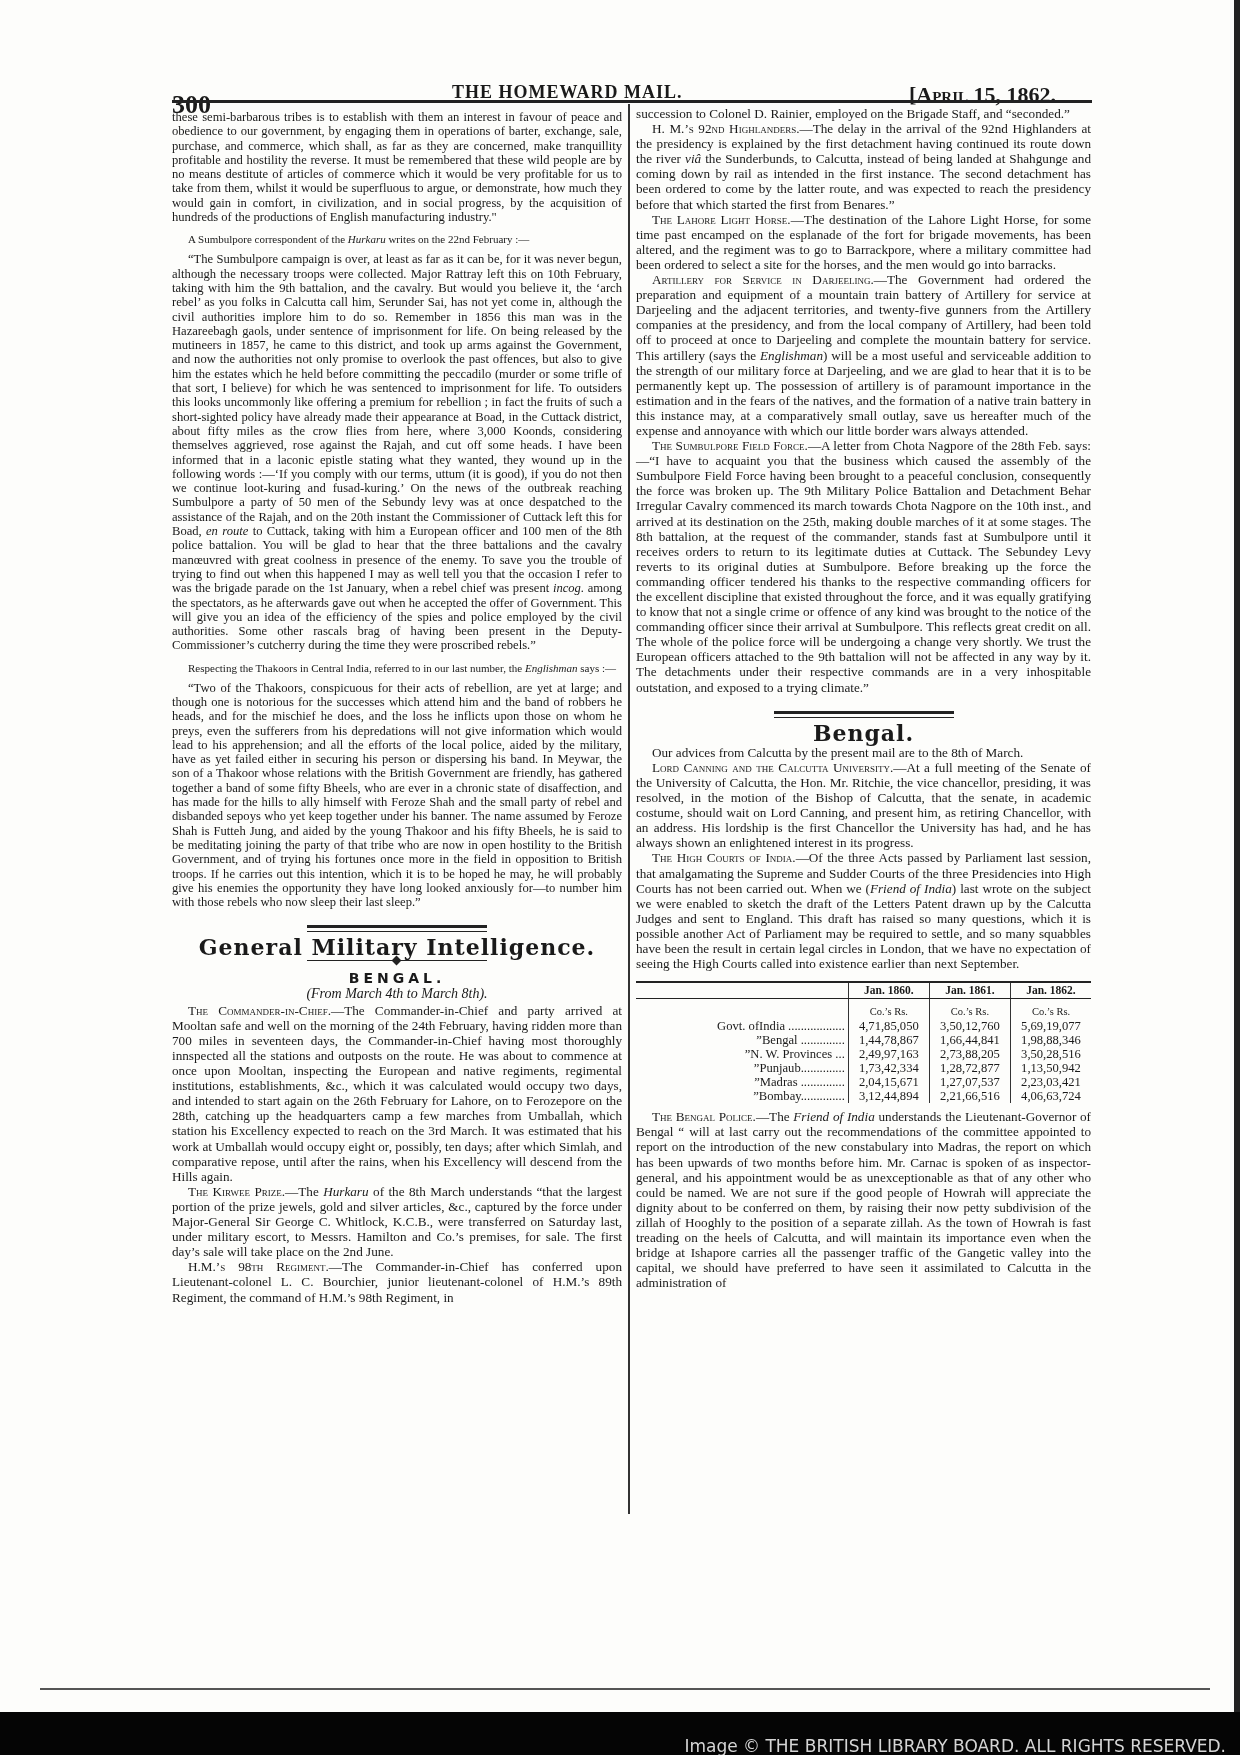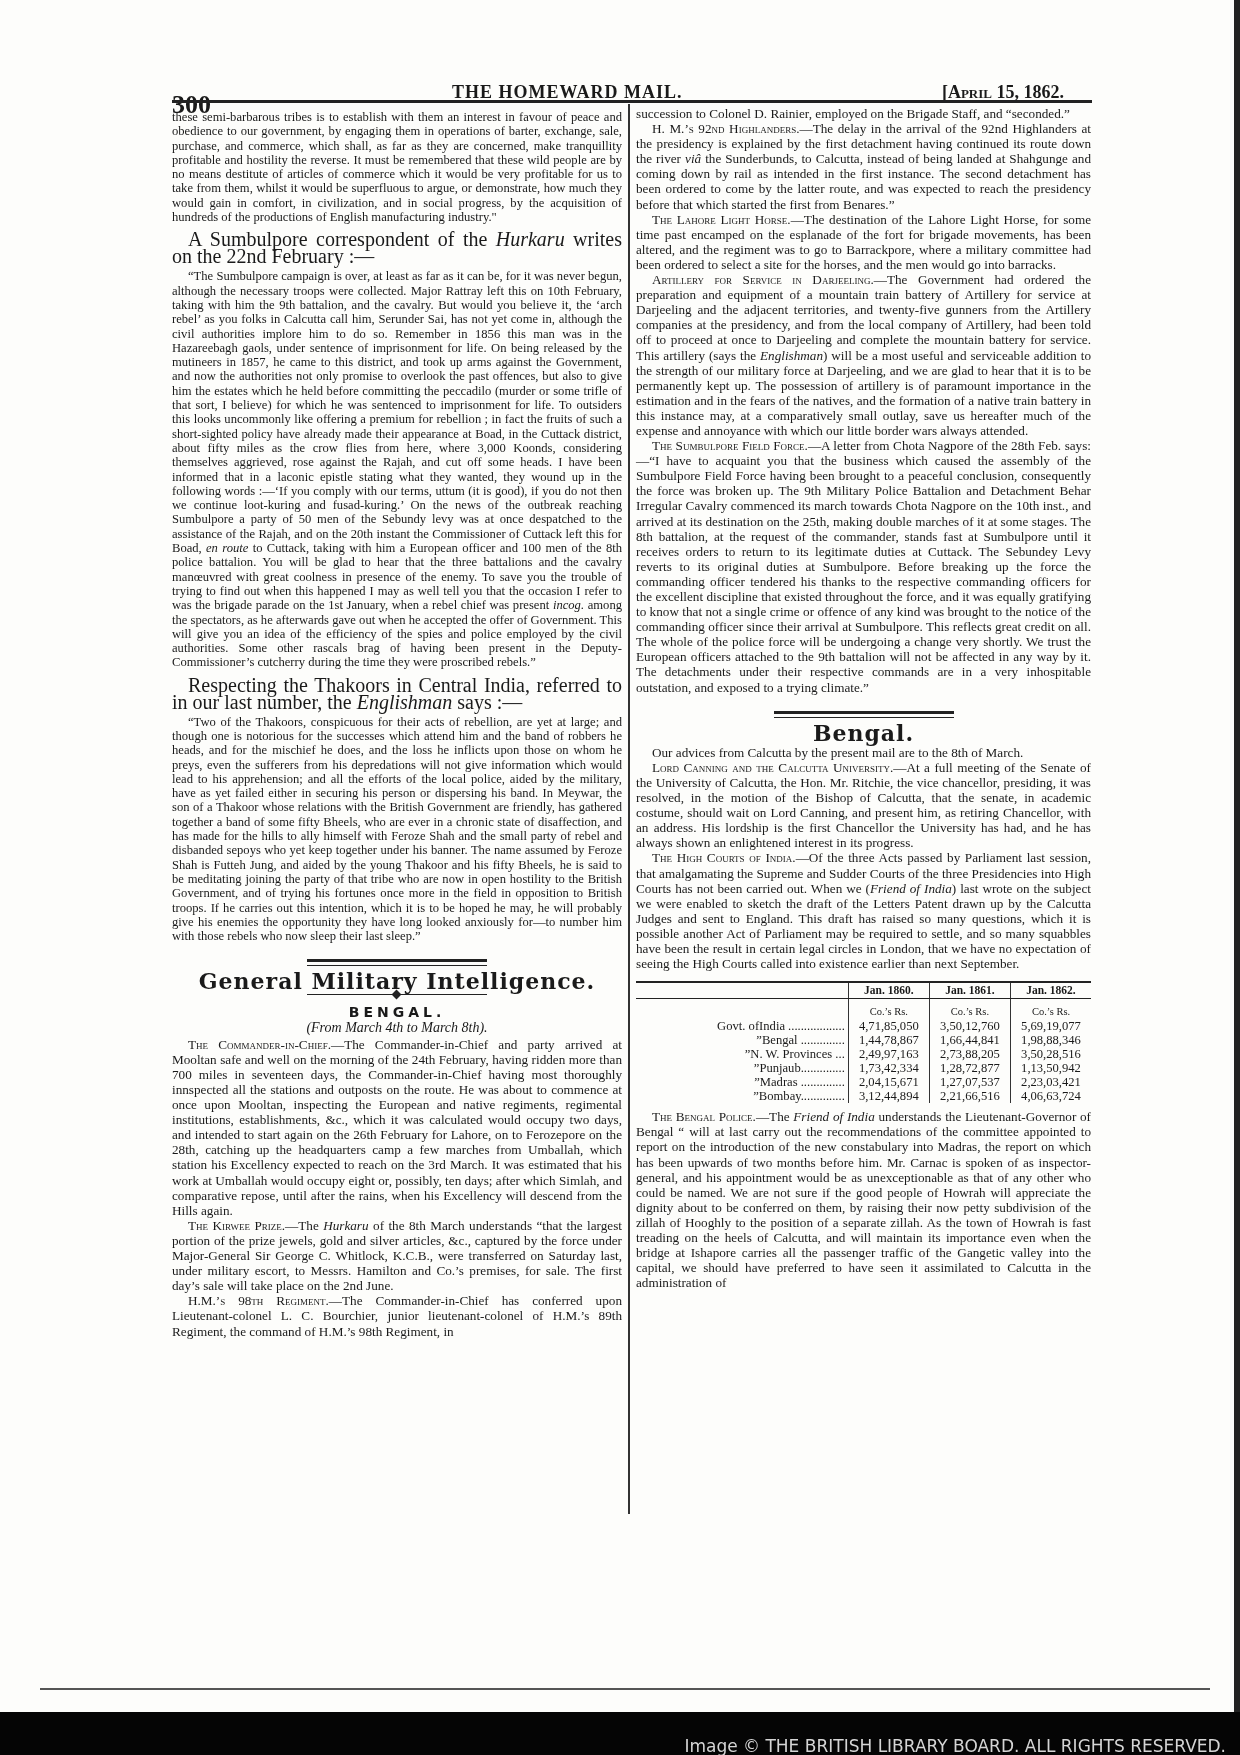--- a/index.html
+++ b/index.html
@@ -2,29 +2,29 @@
 <html><head>
 <meta charset="utf-8">
 <style>
   html, body { margin:0; padding:0; }
   body { width:1240px; height:1755px; background:#ffffff; position:relative; overflow:hidden; font-family:"DejaVu Serif", "Liberation Serif", serif; color:#1a1a1a; }
   .page { position:absolute; left:0; top:0; width:1240px; height:1755px; background:#fdfdfb; }
   .right-edge { position:absolute; right:0; top:0; width:6px; height:1755px; background:#222; }
   .header { position:absolute; left:172px; top:82px; width:900px; height:34px; font-family:"Liberation Serif", serif; }
   .pageno { position:absolute; left:0; top:8px; font-size:26px; font-weight:bold; }
   .title { position:absolute; left:280px; top:0; font-size:18px; font-weight:bold; letter-spacing:1px; }
-  .date { position:absolute; right:8px; top:0; font-size:18px; font-weight:bold; font-variant:small-caps; }
+  .date { position:absolute; right:16px; top:0; font-size:22px; font-weight:bold; font-variant:small-caps; }
   .hrule { position:absolute; left:172px; top:100px; width:920px; height:3px; background:#222; }
   .col { position:absolute; top:106px; font-family:"Liberation Serif", serif; font-size:13.2px; line-height:15.1px; text-align:justify; }
   .col-left { left:172px; width:450px; }
   .col-right { left:636px; width:455px; }
   .divider { position:absolute; left:628px; top:104px; width:1.5px; height:1410px; background:#333; }
   p { margin:0; text-indent:16px; }
   p.noind { text-indent:0; }
-  p.intro { font-size:20px; line-height:17px; margin-top:7px; }
+  p.intro { font-size:11px; line-height:17px; margin-top:7px; }
   p.quote { font-size:12.6px; line-height:14.3px; margin-top:4px; }
   .sc { font-variant:small-caps; }
   .it { font-style:italic; }
   .blackletter { text-align:center; font-family:"DejaVu Serif", serif; font-weight:bold; font-size:22px; letter-spacing:1px; margin:6px 0 4px; }
   .rule-double { width:180px; margin:16px auto 8px; border-top:3px solid #222; border-bottom:1px solid #222; height:3px; }
   .rule-ornament { width:180px; margin:2px auto 6px; border-top:1px solid #222; position:relative; height:4px; }
   .rule-ornament:after { content:""; position:absolute; left:86px; top:-4px; width:7px; height:7px; background:#222; transform:rotate(45deg); }
   .sub-center { text-align:center; font-family:"DejaVu Sans", sans-serif; font-weight:bold; font-size:14px; letter-spacing:4px; }
   .sub-italic { text-align:center; font-style:italic; font-size:14px; margin-bottom:2px; }
   table.cash { width:100%; border-collapse:collapse; font-size:12.6px; margin-top:10px; }

